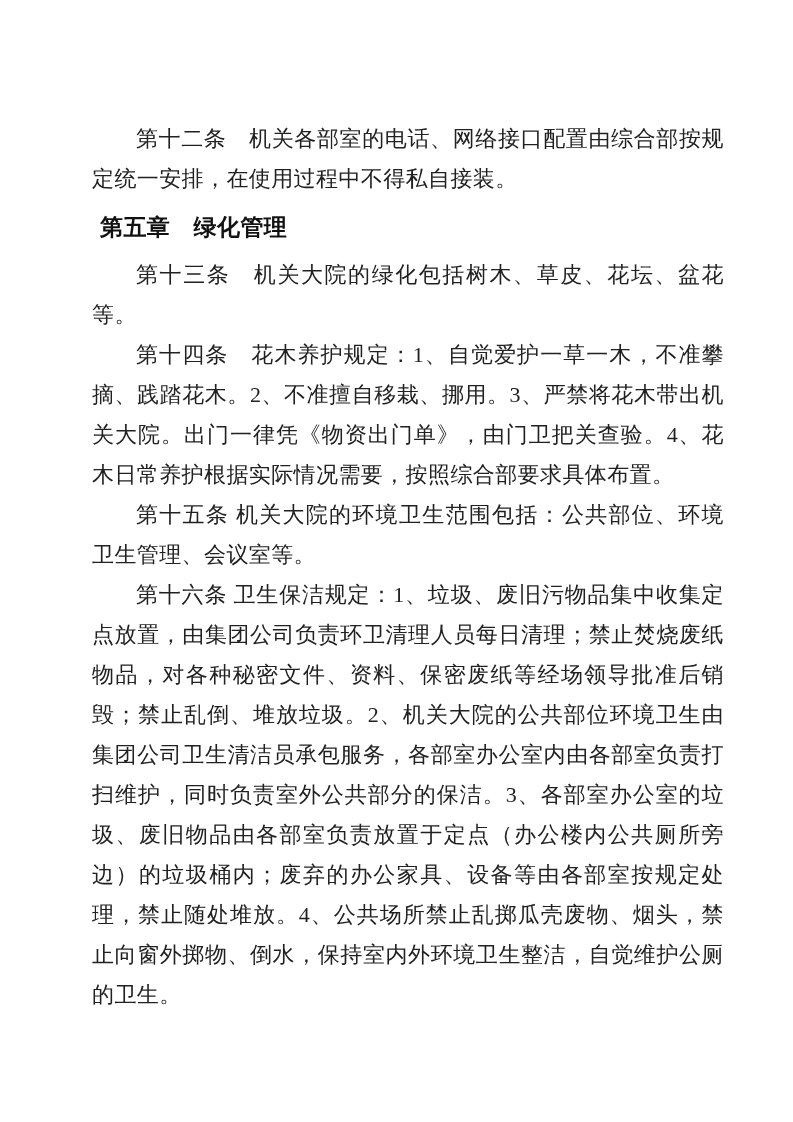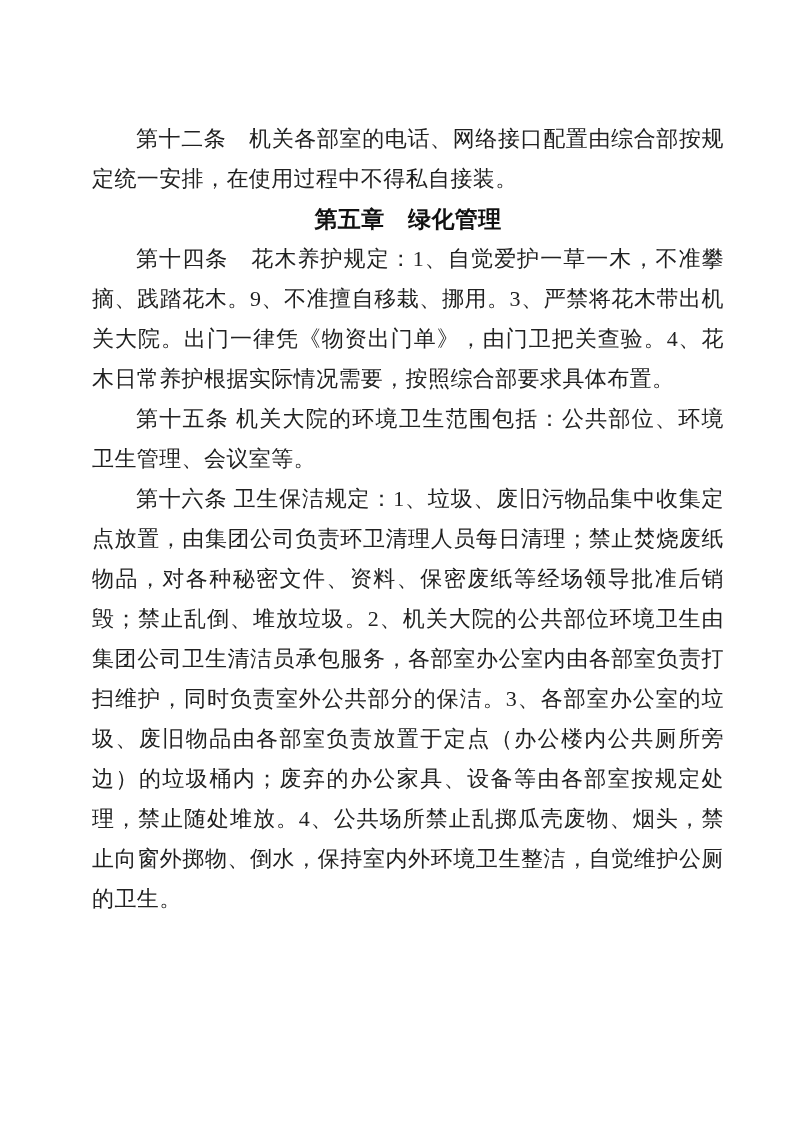--- a/index.html
+++ b/index.html
@@ -26,43 +26,43 @@
     font-size: 22px;
     line-height: 40px;
     letter-spacing: 0.4px;
     color: #212121;
     text-align: justify;
     text-justify: inter-ideograph;
     text-indent: 2em;
     word-break: break-all;
   }
   .chapter {
-    margin: 0;
+    margin: 8px;
     font-family: "Liberation Sans", "DejaVu Sans", sans-serif;
     font-size: 23px;
     font-weight: 700;
     line-height: 40px;
     letter-spacing: 0.4px;
     color: #111111;
-    text-align: center;
     text-indent: 0;
   }
 </style>
 </head>
 <body>
 
 <div class="page">
   <div class="doc-body">
 
     <p class="para">第十二条　机关各部室的电话、网络接口配置由综合部按规定统一安排，在使用过程中不得私自接装。</p>
 
     <h2 class="chapter">第五章　绿化管理</h2>
 
+    <p class="para">第十三条　机关大院的绿化包括树木、草皮、花坛、盆花等。</p>
 
-    <p class="para">第十四条　花木养护规定：1、自觉爱护一草一木，不准攀摘、践踏花木。9、不准擅自移栽、挪用。3、严禁将花木带出机关大院。出门一律凭《物资出门单》，由门卫把关查验。4、花木日常养护根据实际情况需要，按照综合部要求具体布置。</p>
+    <p class="para">第十四条　花木养护规定：1、自觉爱护一草一木，不准攀摘、践踏花木。2、不准擅自移栽、挪用。3、严禁将花木带出机关大院。出门一律凭《物资出门单》，由门卫把关查验。4、花木日常养护根据实际情况需要，按照综合部要求具体布置。</p>
 
 
     <p class="para">第十五条 机关大院的环境卫生范围包括：公共部位、环境卫生管理、会议室等。</p>
 
     <p class="para">第十六条 卫生保洁规定：1、垃圾、废旧污物品集中收集定点放置，由集团公司负责环卫清理人员每日清理；禁止焚烧废纸物品，对各种秘密文件、资料、保密废纸等经场领导批准后销毁；禁止乱倒、堆放垃圾。2、机关大院的公共部位环境卫生由集团公司卫生清洁员承包服务，各部室办公室内由各部室负责打扫维护，同时负责室外公共部分的保洁。3、各部室办公室的垃圾、废旧物品由各部室负责放置于定点（办公楼内公共厕所旁边）的垃圾桶内；废弃的办公家具、设备等由各部室按规定处理，禁止随处堆放。4、公共场所禁止乱掷瓜壳废物、烟头，禁止向窗外掷物、倒水，保持室内外环境卫生整洁，自觉维护公厕的卫生。</p>
 
 
   </div>
 </div>
 

